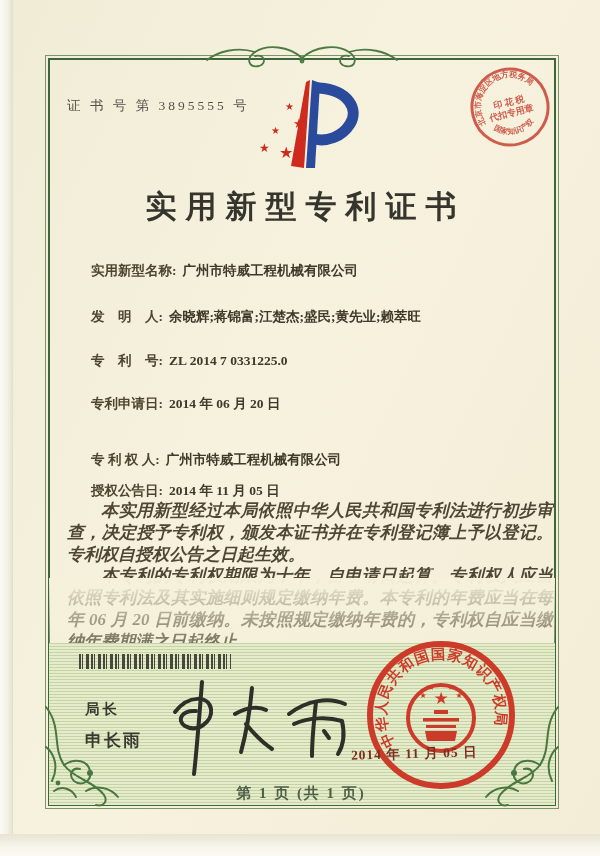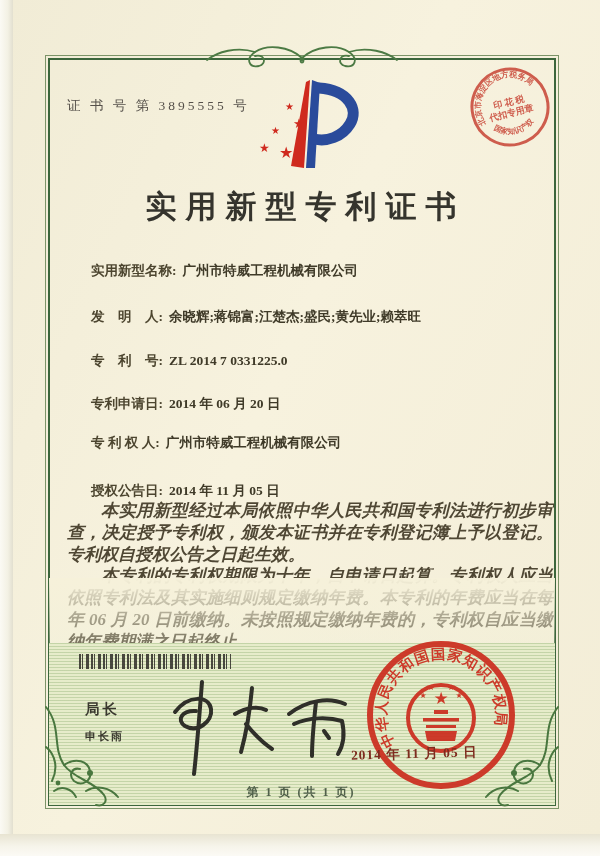--- a/index.html
+++ b/index.html
@@ -54,53 +54,53 @@
   .title{
     position:absolute;left:0;right:0;top:186px;text-align:center;
     font-size:31px;font-weight:bold;letter-spacing:9px;color:#35342d;
   }
 
   .fields{position:absolute;left:56px;top:258px;width:480px;}
   .field-row{margin-bottom:0;position:absolute;left:0;white-space:nowrap;
     font-size:13.5px;color:#49432f;font-weight:bold;}
   .field-row .flabel{color:#4c452f;margin-left:24px;}
   .field-row .fvalue{margin-left:6px;color:#3f3a28;}
-  .r0{top:4px;} .r1{top:50px;} .r2{top:94px;} .r3{top:137px;} .r4{top:176px;text-align:right;} .r5{top:224px;}
+  .r0{top:4px;} .r1{top:50px;} .r2{top:94px;} .r3{top:137px;} .r4{top:193px;text-align:right;} .r5{top:224px;}
 
   .paragraphs{
     position:absolute;left:56px;top:500px;width:486px;
     font-size:17px;line-height:21.8px;text-align:justify;
     color:#4f4734;font-style:italic;font-weight:bold;
   }
   .paragraphs p{margin:0;text-indent:2em;}
 
   .barcode{
     position:absolute;left:68px;top:654px;width:152px;height:15px;
     background:repeating-linear-gradient(90deg,
       #2e2c28 0 2px, transparent 2px 3px,
       #2e2c28 3px 4px, transparent 4px 7px,
       #2e2c28 7px 10px, transparent 10px 12px);
     opacity:.85;
   }
 
   .sig-title{position:absolute;left:74px;top:700px;font-size:14.5px;
     letter-spacing:3px;color:#3a392f;font-weight:bold;text-align:center;}
-  .sig-name{position:absolute;left:74px;top:729px;font-size:11px;
+  .sig-name{position:absolute;left:74px;top:729px;font-size:17px;
     letter-spacing:2px;color:#3a392f;font-weight:bold;}
   .sig-script{position:absolute;left:138px;top:676px;width:215px;height:105px;}
 
   .seal{position:absolute;left:353px;top:638px;width:154px;height:154px;opacity:.93;}
   .seal-date{
     position:absolute;left:340px;top:745px;font-size:13.5px;font-weight:bold;
     color:#7e2c1f;letter-spacing:1px;transform:rotate(-1.5deg);z-index:9;
   }
 
   .footer{
     position:absolute;left:34px;width:512px;top:784px;text-align:center;
-    font-size:12px;letter-spacing:2px;color:#50604a;font-weight:bold;
+    font-size:15px;letter-spacing:2px;color:#50604a;font-weight:bold;
   }
 
   .ornament-top{position:absolute;left:50%;top:-14px;transform:translateX(-50%);}
   .flourish-bl{position:absolute;left:-4px;bottom:-4px;}
   .flourish-br{position:absolute;right:-4px;bottom:-4px;transform:scaleX(-1);}
 
   .star{fill:#cf2a1e;}
 </style>
 </head>
 <body>

